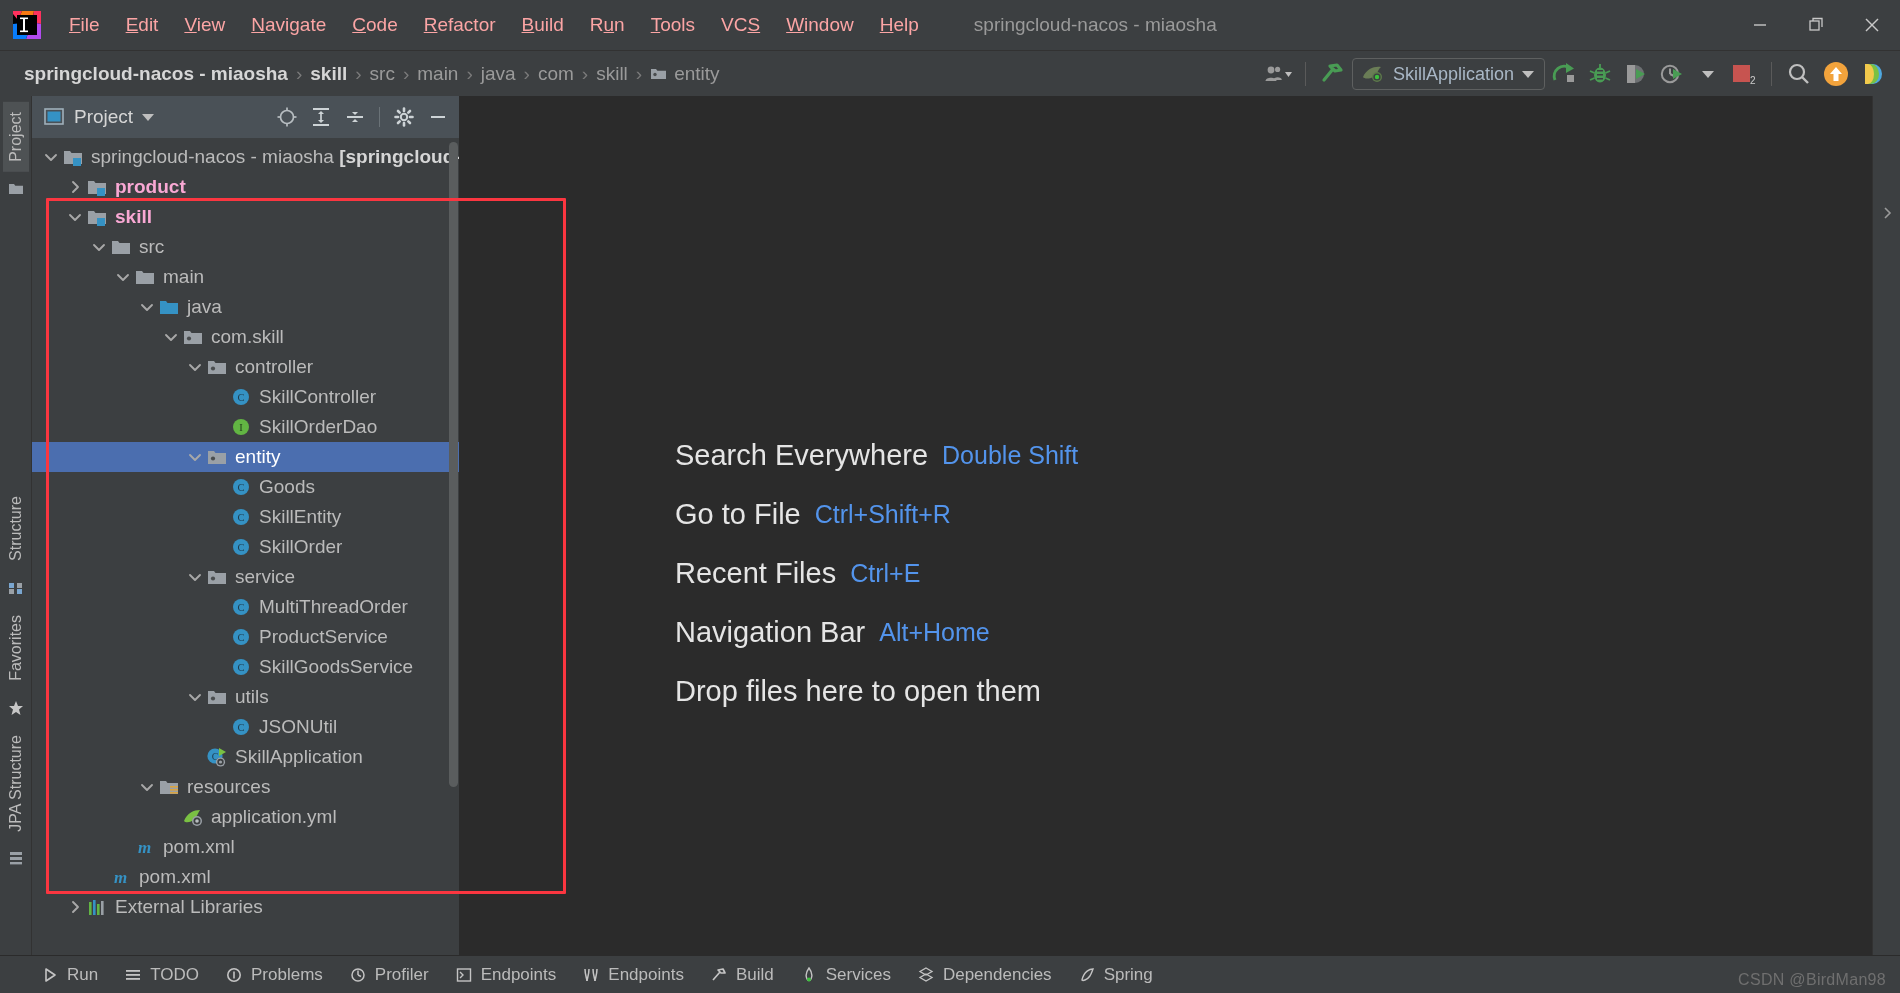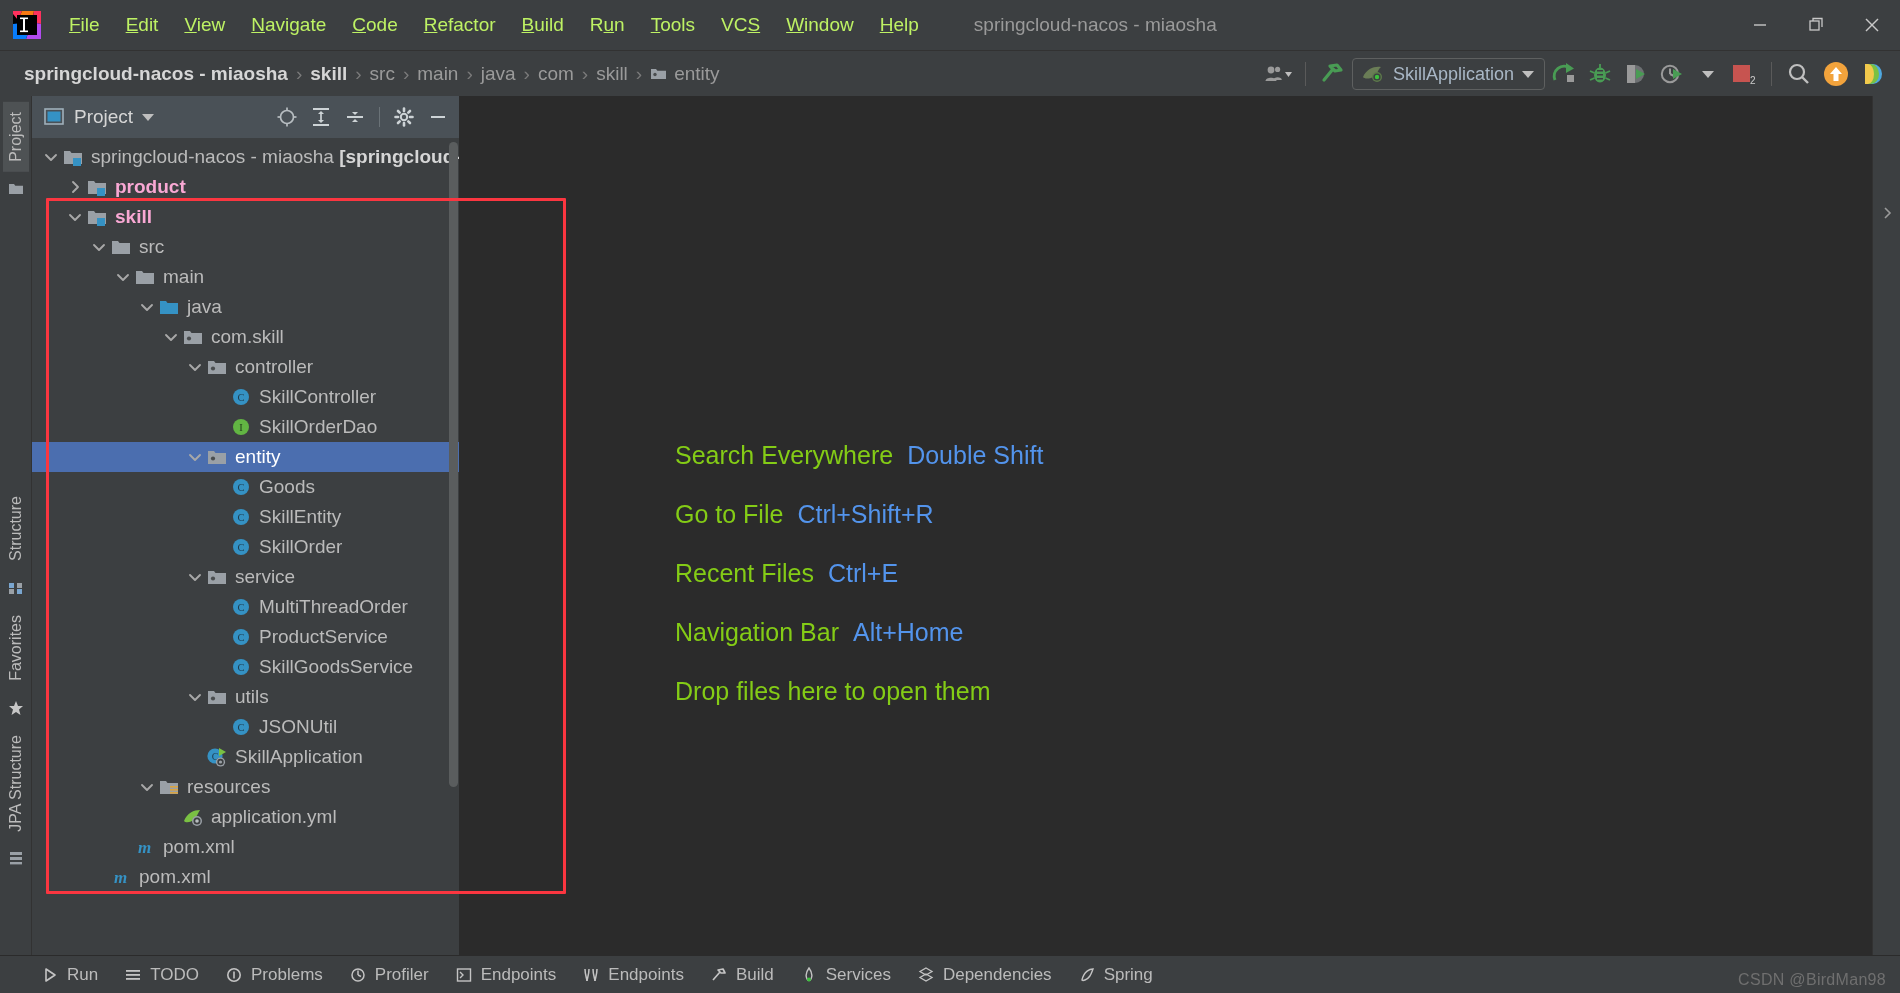--- a/index.html
+++ b/index.html
@@ -14,21 +14,21 @@
 
   
   .menubar {
     height:50px; background:#3c3f41; display:flex; align-items:center;
     flex:0 0 50px; position:relative;
   }
   .ij-logo { width:30px; height:30px; margin-left:12px; margin-right:14px; position:relative; flex:0 0 30px; }
   .ij-logo svg { display:block; }
   .menu-items { display:flex; align-items:center; gap:0px; }
   .menu-item {
-    color:#bef264; font-size:19px; padding:4px 13px; cursor:default; white-space:nowrap;
+    color:#fca5a5; font-size:19px; padding:4px 13px; cursor:default; white-space:nowrap;
     font-family:"Liberation Sans", sans-serif;
   }
   .menu-item .mn { text-decoration:underline; }
   .win-title {
     color:#9a9a9a; font-size:19px; margin-left:42px; white-space:nowrap;
   }
   .win-ctrls {
     position:absolute; right:0; top:0; height:50px; display:flex; align-items:center;
   }
   .win-btn {
@@ -131,21 +131,21 @@
     background:#5a5d5e; border-radius:5px;
   }
 
   
   .editor {
     flex:1; background:#2b2b2b; position:relative; min-width:0; display:flex;
     align-items:flex-start; justify-content:flex-start;
   }
   .hints { margin-top:330px; margin-left:215px; display:flex; flex-direction:column; gap:0; }
   .hint-row { height:59px; display:flex; align-items:center; gap:14px; white-space:nowrap; }
-  .hint-action { color:#84cc16; font-size:25px; }
+  .hint-action { color:#e5e5e5; font-size:29px; }
   .hint-key { color:#5394ec; font-size:25px; }
 
   
   .stripe-right {
     width:28px; flex:0 0 28px; background:#3c3f41; border-left:1px solid #323232;
     display:flex; flex-direction:column; align-items:center; padding-top:100px;
   }
 
   
   .statusbar {
@@ -742,20 +742,36 @@
           </div>
           <div class="row" style="padding-left: 56px;">
             <span class="arrow"></span>
             <span class="nodeicon">
               <svg width="21" height="20" viewBox="0 0 21 20" style="display:block">
                 <text x="3" y="16" font-size="17" fill="#3592c4" font-family="Liberation Serif" font-style="italic" font-weight="bold">m</text>
               </svg>
             </span>
             <span class="label">pom.xml</span>
           </div>
+          <div class="row" style="padding-left: 32px;">
+            <span class="arrow">
+              <svg width="16" height="16" viewBox="0 0 16 16" style="display:block">
+                <polyline points="6,3 11,8 6,13" fill="none" stroke="#a8a8a8" stroke-width="1.9" stroke-linecap="round" stroke-linejoin="round"></polyline>
+              </svg>
+            </span>
+            <span class="nodeicon">
+              <svg width="20" height="19" viewBox="0 0 20 19" style="display:block">
+                <rect x="2" y="4" width="2.6" height="13" fill="#62b543"></rect>
+                <rect x="6" y="2" width="2.6" height="15" fill="#3592c4"></rect>
+                <rect x="10" y="6" width="2.6" height="11" fill="#62b543"></rect>
+                <rect x="14" y="3" width="2.6" height="14" fill="#9aa0a6"></rect>
+              </svg>
+            </span>
+            <span class="label">External Libraries</span>
+          </div>
           <div class="row" style="padding-left: 32px;"></div>
         </div>
 
       <div class="pp-scroll">
         <div class="pp-thumb"></div>
       </div>
 
       <div class="annot-box" id="annot" style="left: 14px; top: 102px; width: 520px; height: 696px;"></div>
     </div>
 

